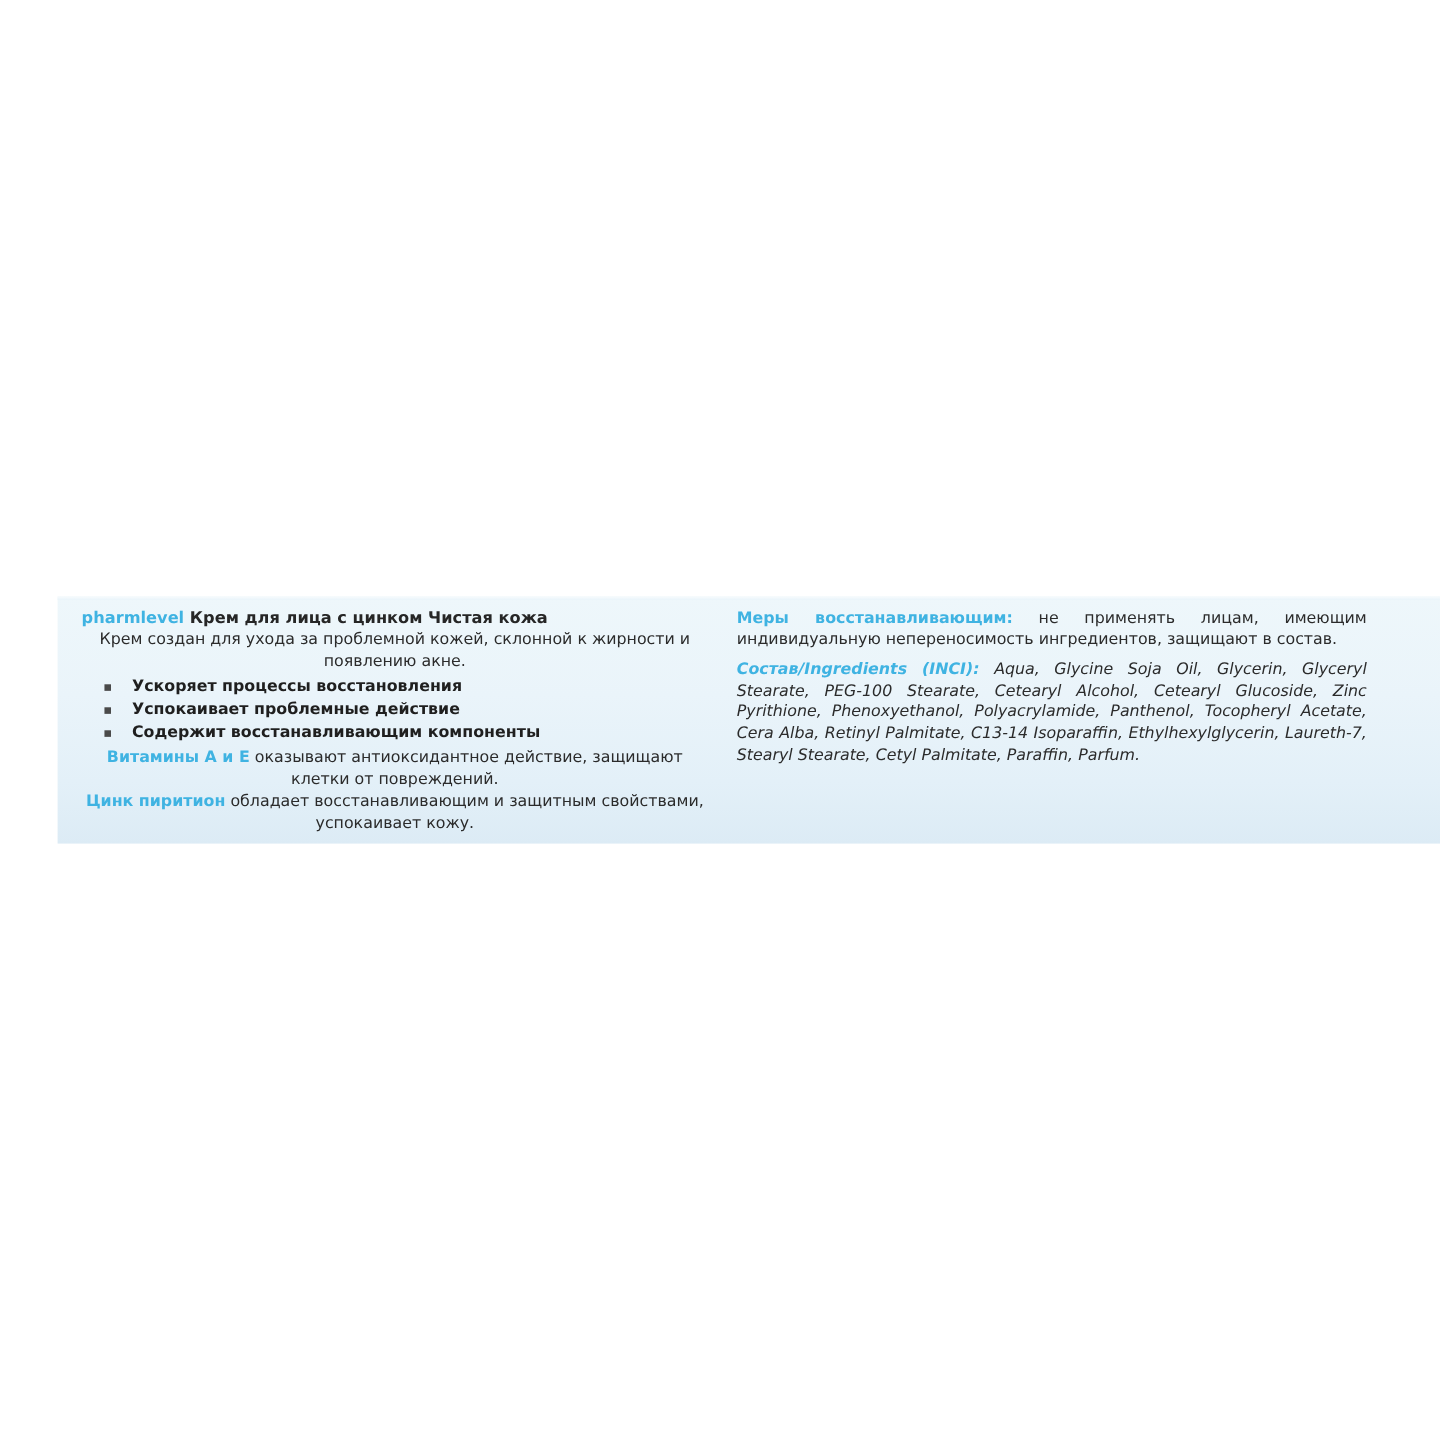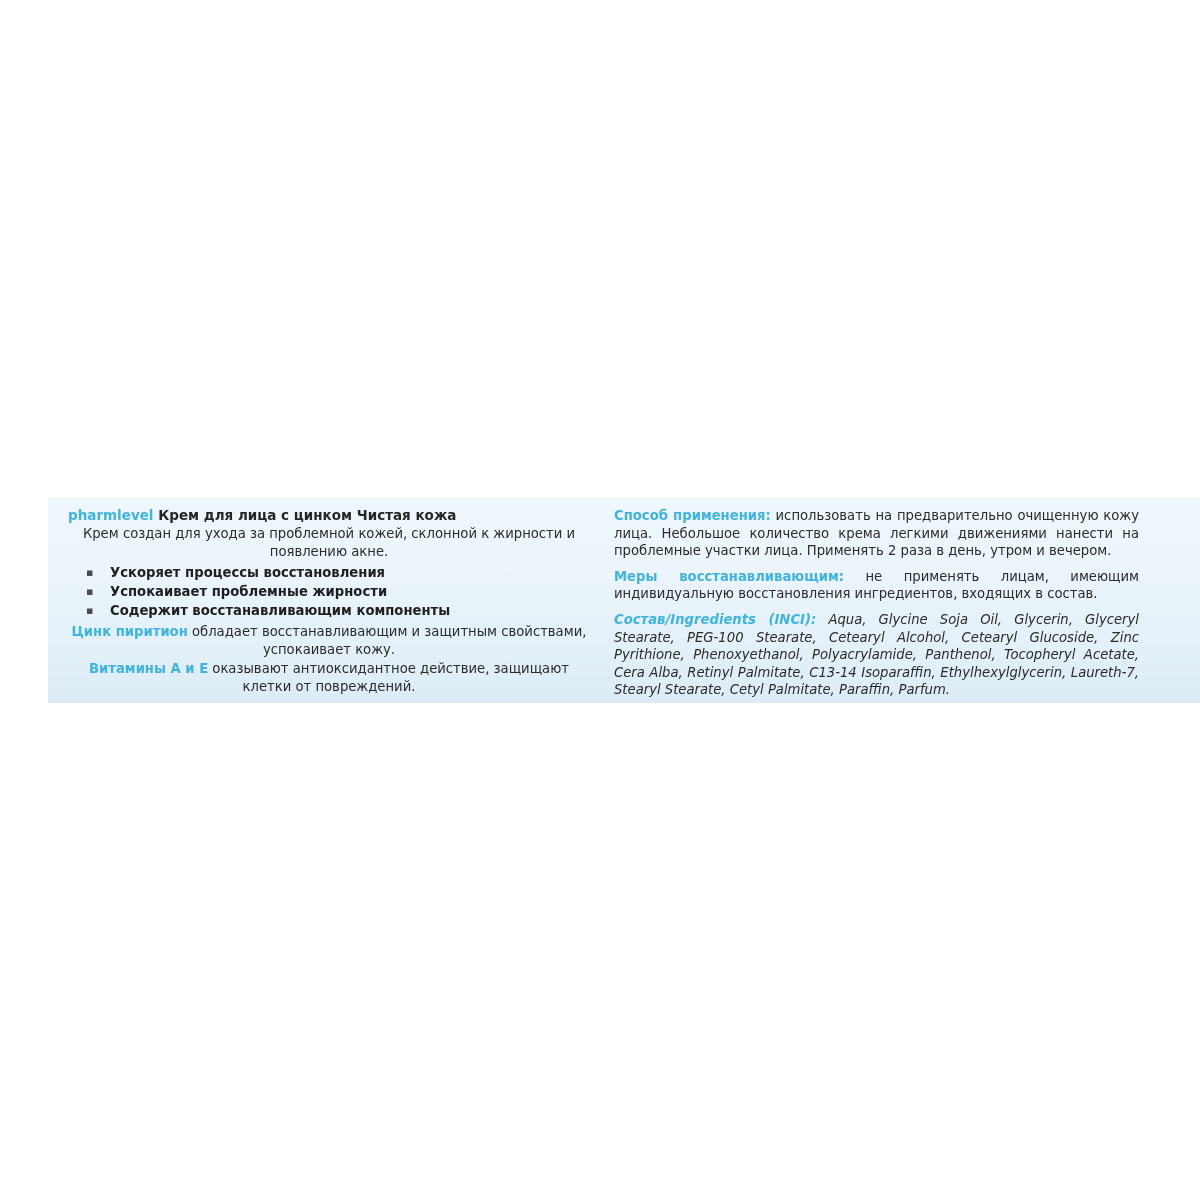--- a/index.html
+++ b/index.html
@@ -129,47 +129,44 @@
 
     <p class="para">Крем создан для ухода за проблемной кожей, склонной к жирности и появлению акне.</p>
 
     <ul class="bullets">
       <li>
         <span class="bul">▪</span>
         <span>Ускоряет процессы восстановления</span>
       </li>
       <li>
         <span class="bul">▪</span>
-        <span>Успокаивает проблемные жирности</span>
+        <span>Успокаивает проблемные действие</span>
       </li>
       <li>
         <span class="bul">▪</span>
         <span>Содержит восстанавливающим компоненты</span>
       </li>
     </ul>
 
     <p class="para">
-      <span class="hl">Цинк пиритион</span><span> обладает восстанавливающим и защитным свойствами, успокаивает кожу.</span>
+      <span class="hl">Витамины А и Е</span><span> оказывают антиоксидантное действие, защищают клетки от повреждений.</span>
     </p>
 
     <p class="para">
-      <span class="hl">Витамины А и Е</span><span> оказывают антиоксидантное действие, защищают клетки от повреждений.</span>
+      <span class="hl">Цинк пиритион</span><span> обладает восстанавливающим и защитным свойствами, успокаивает кожу.</span>
     </p>
 
 
   </div>
 
   <div class="col-right">
 
-    <p class="rblock">
-      <span class="hl">Способ применения:</span><span> использовать на предварительно очищенную кожу лица. Небольшое количество крема легкими движениями нанести на проблемные участки лица. Применять 2 раза в день, утром и вечером.</span>
-    </p>
 
     <p class="rblock">
-      <span class="hl">Меры восстанавливающим:</span><span> не применять лицам, имеющим индивидуальную восстановления ингредиентов, входящих в состав.</span>
+      <span class="hl">Меры восстанавливающим:</span><span> не применять лицам, имеющим индивидуальную непереносимость ингредиентов, защищают в состав.</span>
     </p>
 
     <p class="rblock">
       <span class="hl">Состав/Ingredients (INCI):</span><span> Aqua, Glycine Soja Oil, Glycerin, Glyceryl Stearate, PEG-100 Stearate, Cetearyl Alcohol, Cetearyl Glucoside, Zinc Pyrithione, Phenoxyethanol, Polyacrylamide, Panthenol, Tocopheryl Acetate, Cera Alba, Retinyl Palmitate, C13-14 Isoparaffin, Ethylhexylglycerin, Laureth-7, Stearyl Stearate, Cetyl Palmitate, Paraffin, Parfum.</span>
     </p>
 
   </div>
 
 </div>
 

